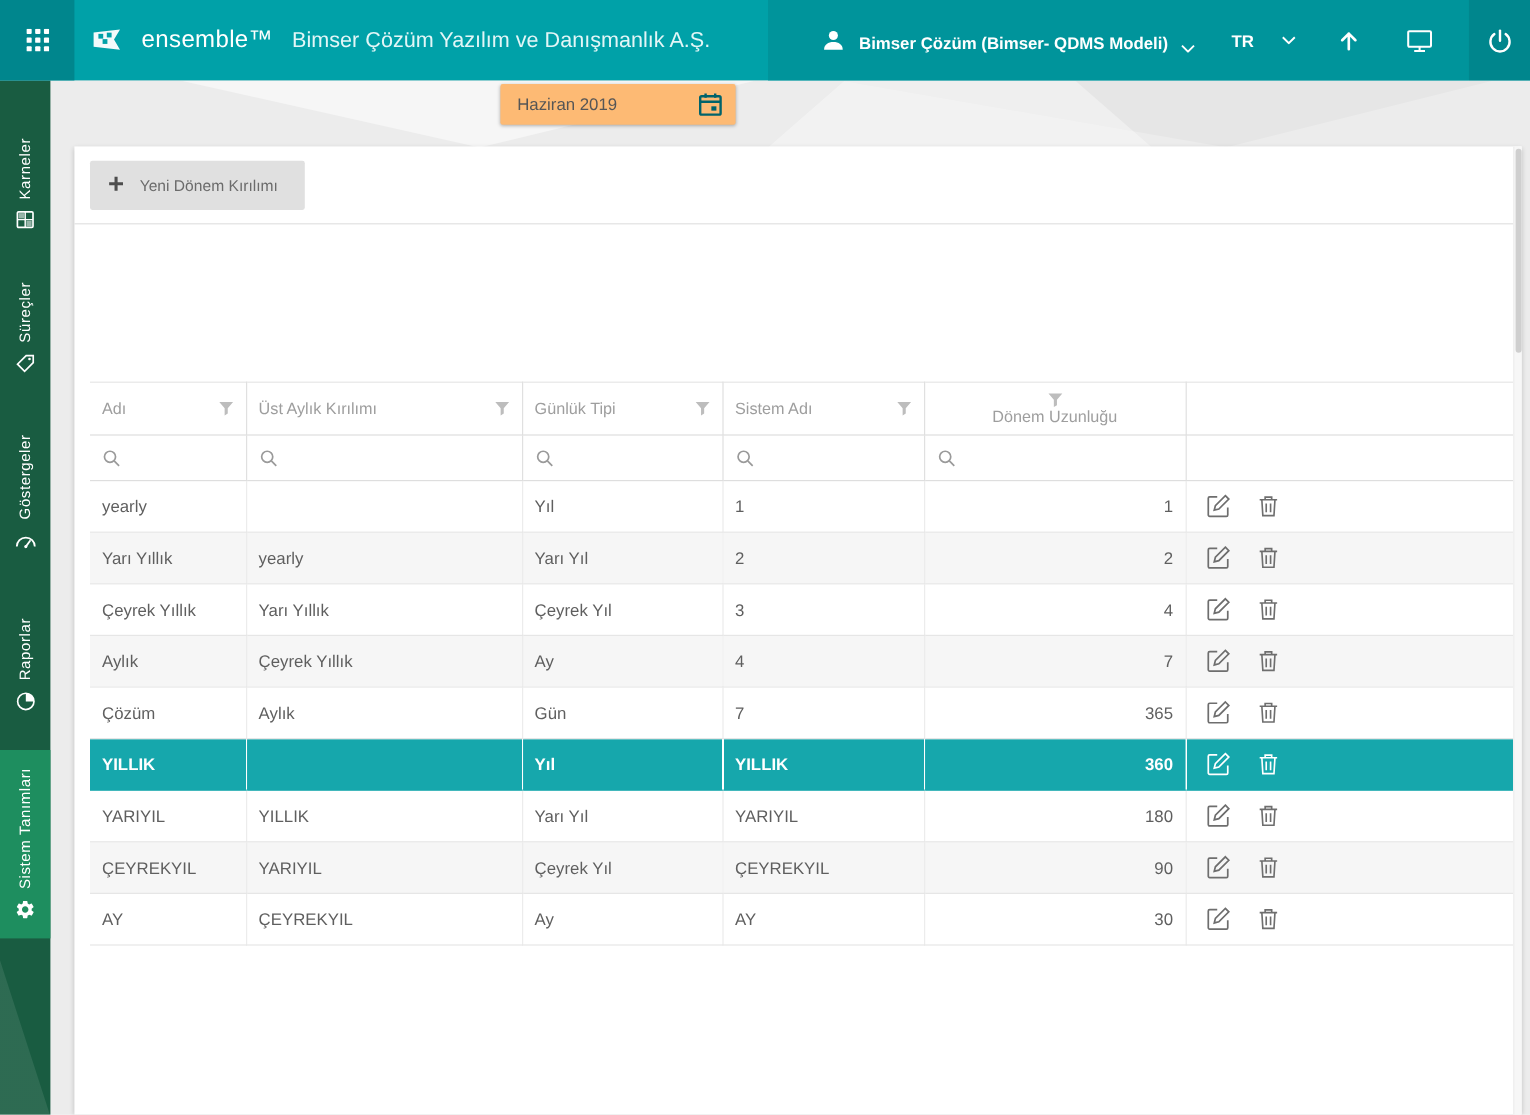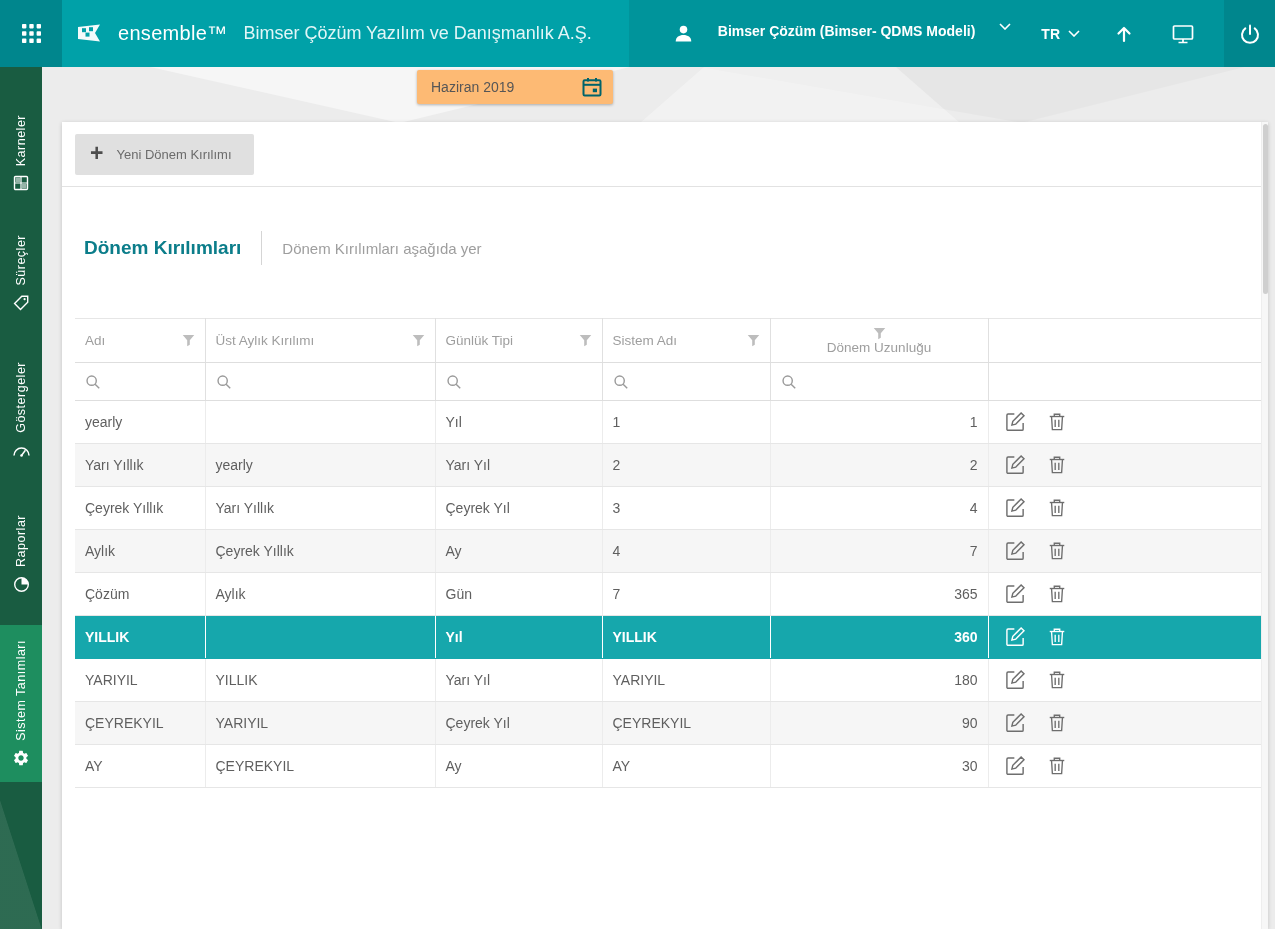--- a/index.html
+++ b/index.html
@@ -21,23 +21,23 @@
     width:62px; height:67px; background:#00868d; border:none; cursor:pointer;
     display:flex; align-items:center; justify-content:center; flex:0 0 auto;
   }
   .brand { display:flex; align-items:center; gap:16px; margin-left:14px; flex:0 0 auto; }
   .brand-text { color:#fff; font-size:20px; letter-spacing:.3px; }
   .company { color:#e2f6f7; font-size:18px; margin-left:16px; flex:0 0 auto;text-align:center; }
   .topbar-right {
     margin-left:auto; height:67px; background:#00949b;
     display:flex; align-items:center; gap:30px; padding:0 26px 0 44px;
   }
-  .user-menu { display:flex; align-items:flex-start; gap:24px; cursor:pointer; }
+  .user-menu { display:flex; align-items:flex-end; gap:11px; cursor:pointer; }
   .user-name { color:#fff; font-size:14px; font-weight:bold; white-space:nowrap; }
-  .lang-menu { display:flex; align-items:center; gap:8px; cursor:pointer; }
+  .lang-menu { display:flex; align-items:center; gap:23px; cursor:pointer; }
   .lang-label { color:#fff; font-size:14px; font-weight:bold; }
   .icon-btn { background:none; border:none; cursor:pointer; display:flex; padding:4px; }
   .power-btn {
     width:51px; height:67px; background:#00868d; border:none; cursor:pointer;
     display:flex; align-items:center; justify-content:center; flex:0 0 auto;
   }
 
   
   .bg-deco { position:absolute; left:0; top:67px; right:0; height:56px; overflow:hidden; z-index:1; }
   .tri-a { position:absolute; left:150px; top:0; width:480px; height:56px;
@@ -288,25 +288,20 @@
 
 <main class="card">
 
   <div class="toolbar">
     <button class="new-btn">
       <span class="plus">+</span>
       <span>Yeni Dönem Kırılımı</span>
     </button>
   </div>
 
-  <div class="title-row">
-    <h1 class="page-title">Dönem Kırılımları</h1>
-    <div class="vdiv"></div>
-    <span class="subtitle">Dönem Kırılımları aşağıda yer</span>
-  </div>
 
   <table class="grid">
     <colgroup>
       <col style="width:130px">
         <col style="width:230px">
         <col style="width:167px">
       <col style="width:168px">
         <col style="width:218px">
         <col>
     </colgroup>

